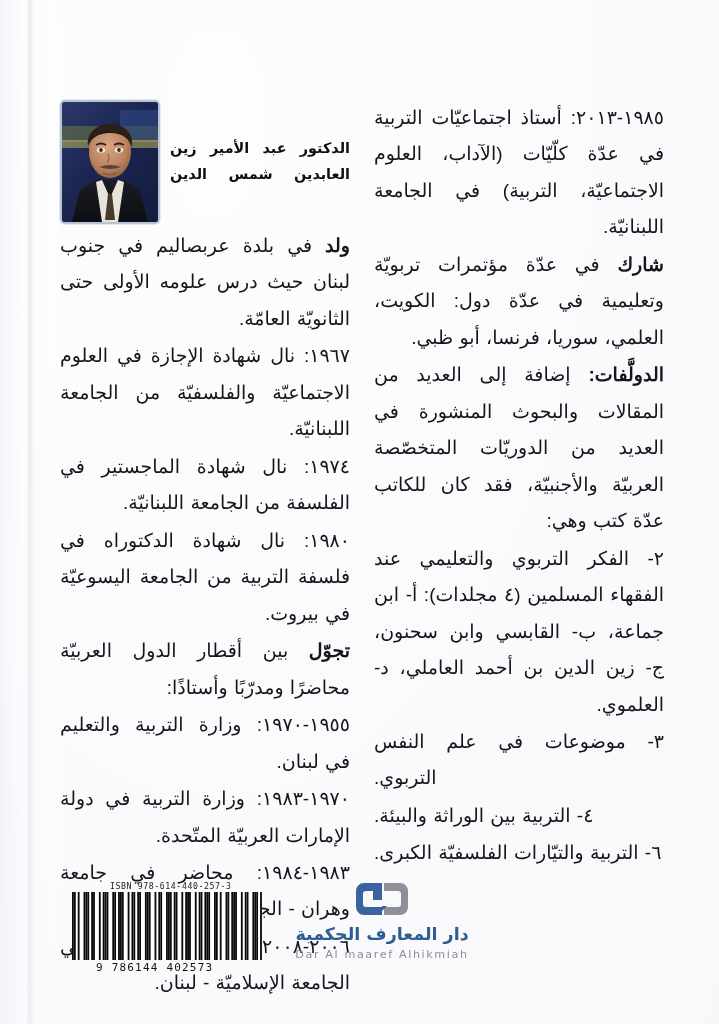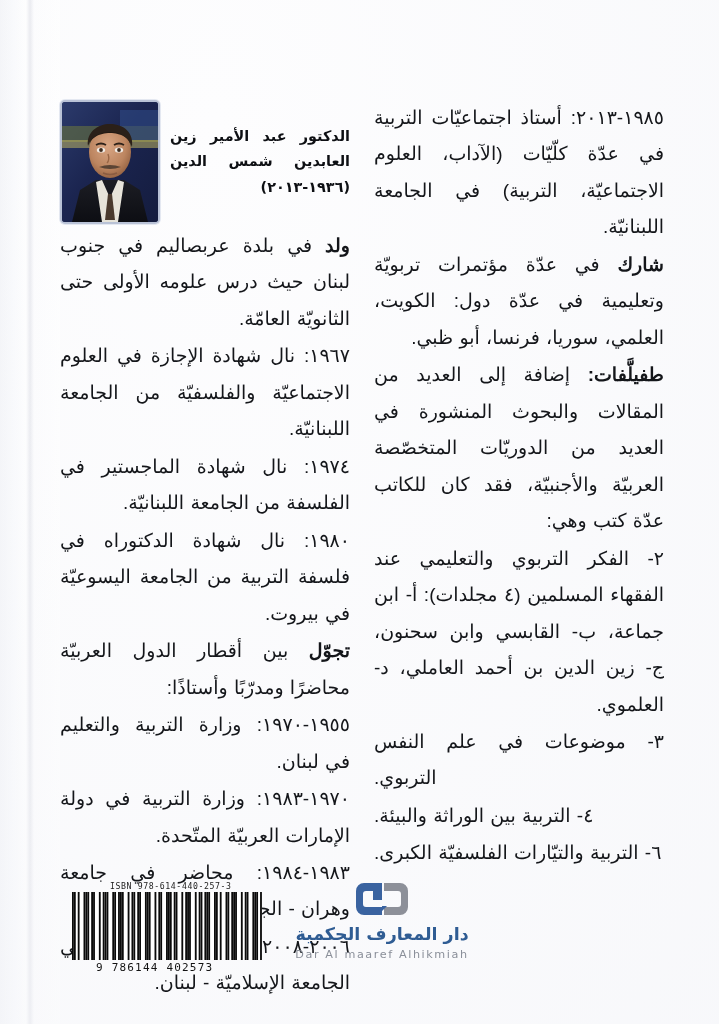--- a/index.html
+++ b/index.html
@@ -247,21 +247,20 @@
               <path d="M34 43 Q39 40 44 43" stroke="#2e221a" stroke-width="1.8" fill="none"></path>
               <path d="M52 43 Q57 40 62 43" stroke="#2e221a" stroke-width="1.8" fill="none"></path>
               <path d="M46 52 Q48 58 45 61" stroke="#9a6746" stroke-width="1.4" fill="none"></path>
               <path d="M37 65 Q48 61 59 65 Q48 69 37 65 Z" fill="#5b4434"></path>
               <path d="M41 71 Q48 74 55 71" stroke="#8a5c42" stroke-width="1.4" fill="none"></path>
             </svg>
           </div>
           <div class="author-name-block">
             <span class="author-name">الدكتور عبد الأمير زين</span>
             <span class="author-name">العابدين  شمس  الدين</span>
-            <span class="author-years">(١٩٣٦-٢٠١٣)</span>
           </div>
         </div>
 
         <p class="ar justified bio-after-photo"><b>ولد</b><span> في بلدة عربصاليم في جنوب لبنان حيث درس علومه الأولى حتى الثانويّة العامّة.</span></p>
 
         <p class="ar justified"><span>١٩٦٧: نال شهادة الإجازة في العلوم الاجتماعيّة والفلسفيّة من الجامعة اللبنانيّة.</span></p>
 
         <p class="ar justified"><span>١٩٧٤: نال شهادة الماجستير في الفلسفة من الجامعة اللبنانيّة.</span></p>
 
         <p class="ar justified"><span>١٩٨٠: نال شهادة الدكتوراه في فلسفة التربية من الجامعة اليسوعيّة في بيروت.</span></p>
@@ -277,21 +276,21 @@
 
         <p class="ar justified"><span>٢٠٠٦-٢٠٠٨: أستاذ التربية في الجامعة الإسلاميّة - لبنان.</span></p>
       </div>
 
       <div class="col">
 
         <p class="ar justified"><span>١٩٨٥-٢٠١٣: أستاذ اجتماعيّات التربية في عدّة كلّيّات (الآداب، العلوم الاجتماعيّة، التربية) في الجامعة اللبنانيّة.</span></p>
 
         <p class="ar justified"><b>شارك</b><span> في عدّة مؤتمرات تربويّة وتعليمية في عدّة دول: الكويت، العلمي، سوريا، فرنسا، أبو ظبي.</span></p>
 
-        <p class="ar justified"><b>طفيلَّفات:</b><span> إضافة إلى العديد من المقالات والبحوث المنشورة في العديد من الدوريّات المتخصّصة العربيّة والأجنبيّة، فقد كان للكاتب عدّة كتب وهي:</span></p>
+        <p class="ar justified"><b>الدولَّفات:</b><span> إضافة إلى العديد من المقالات والبحوث المنشورة في العديد من الدوريّات المتخصّصة العربيّة والأجنبيّة، فقد كان للكاتب عدّة كتب وهي:</span></p>
 
 
         <p class="ar justified"><span>٢-</span> <span>الفكر التربوي والتعليمي عند الفقهاء المسلمين (٤ مجلدات): أ- ابن جماعة، ب- القابسي وابن سحنون، ج- زين الدين بن أحمد العاملي، د- العلموي.</span></p>
 
         <p class="ar justified last-right"><span>٣-</span> <span>موضوعات في علم النفس التربوي.</span></p>
 
         <p class="ar justified last-right"><span>٤-</span> <span>التربية بين الوراثة والبيئة.</span></p>
 
 
         <p class="ar justified last-right"><span>٦-</span> <span>التربية والتيّارات الفلسفيّة الكبرى.</span></p>

